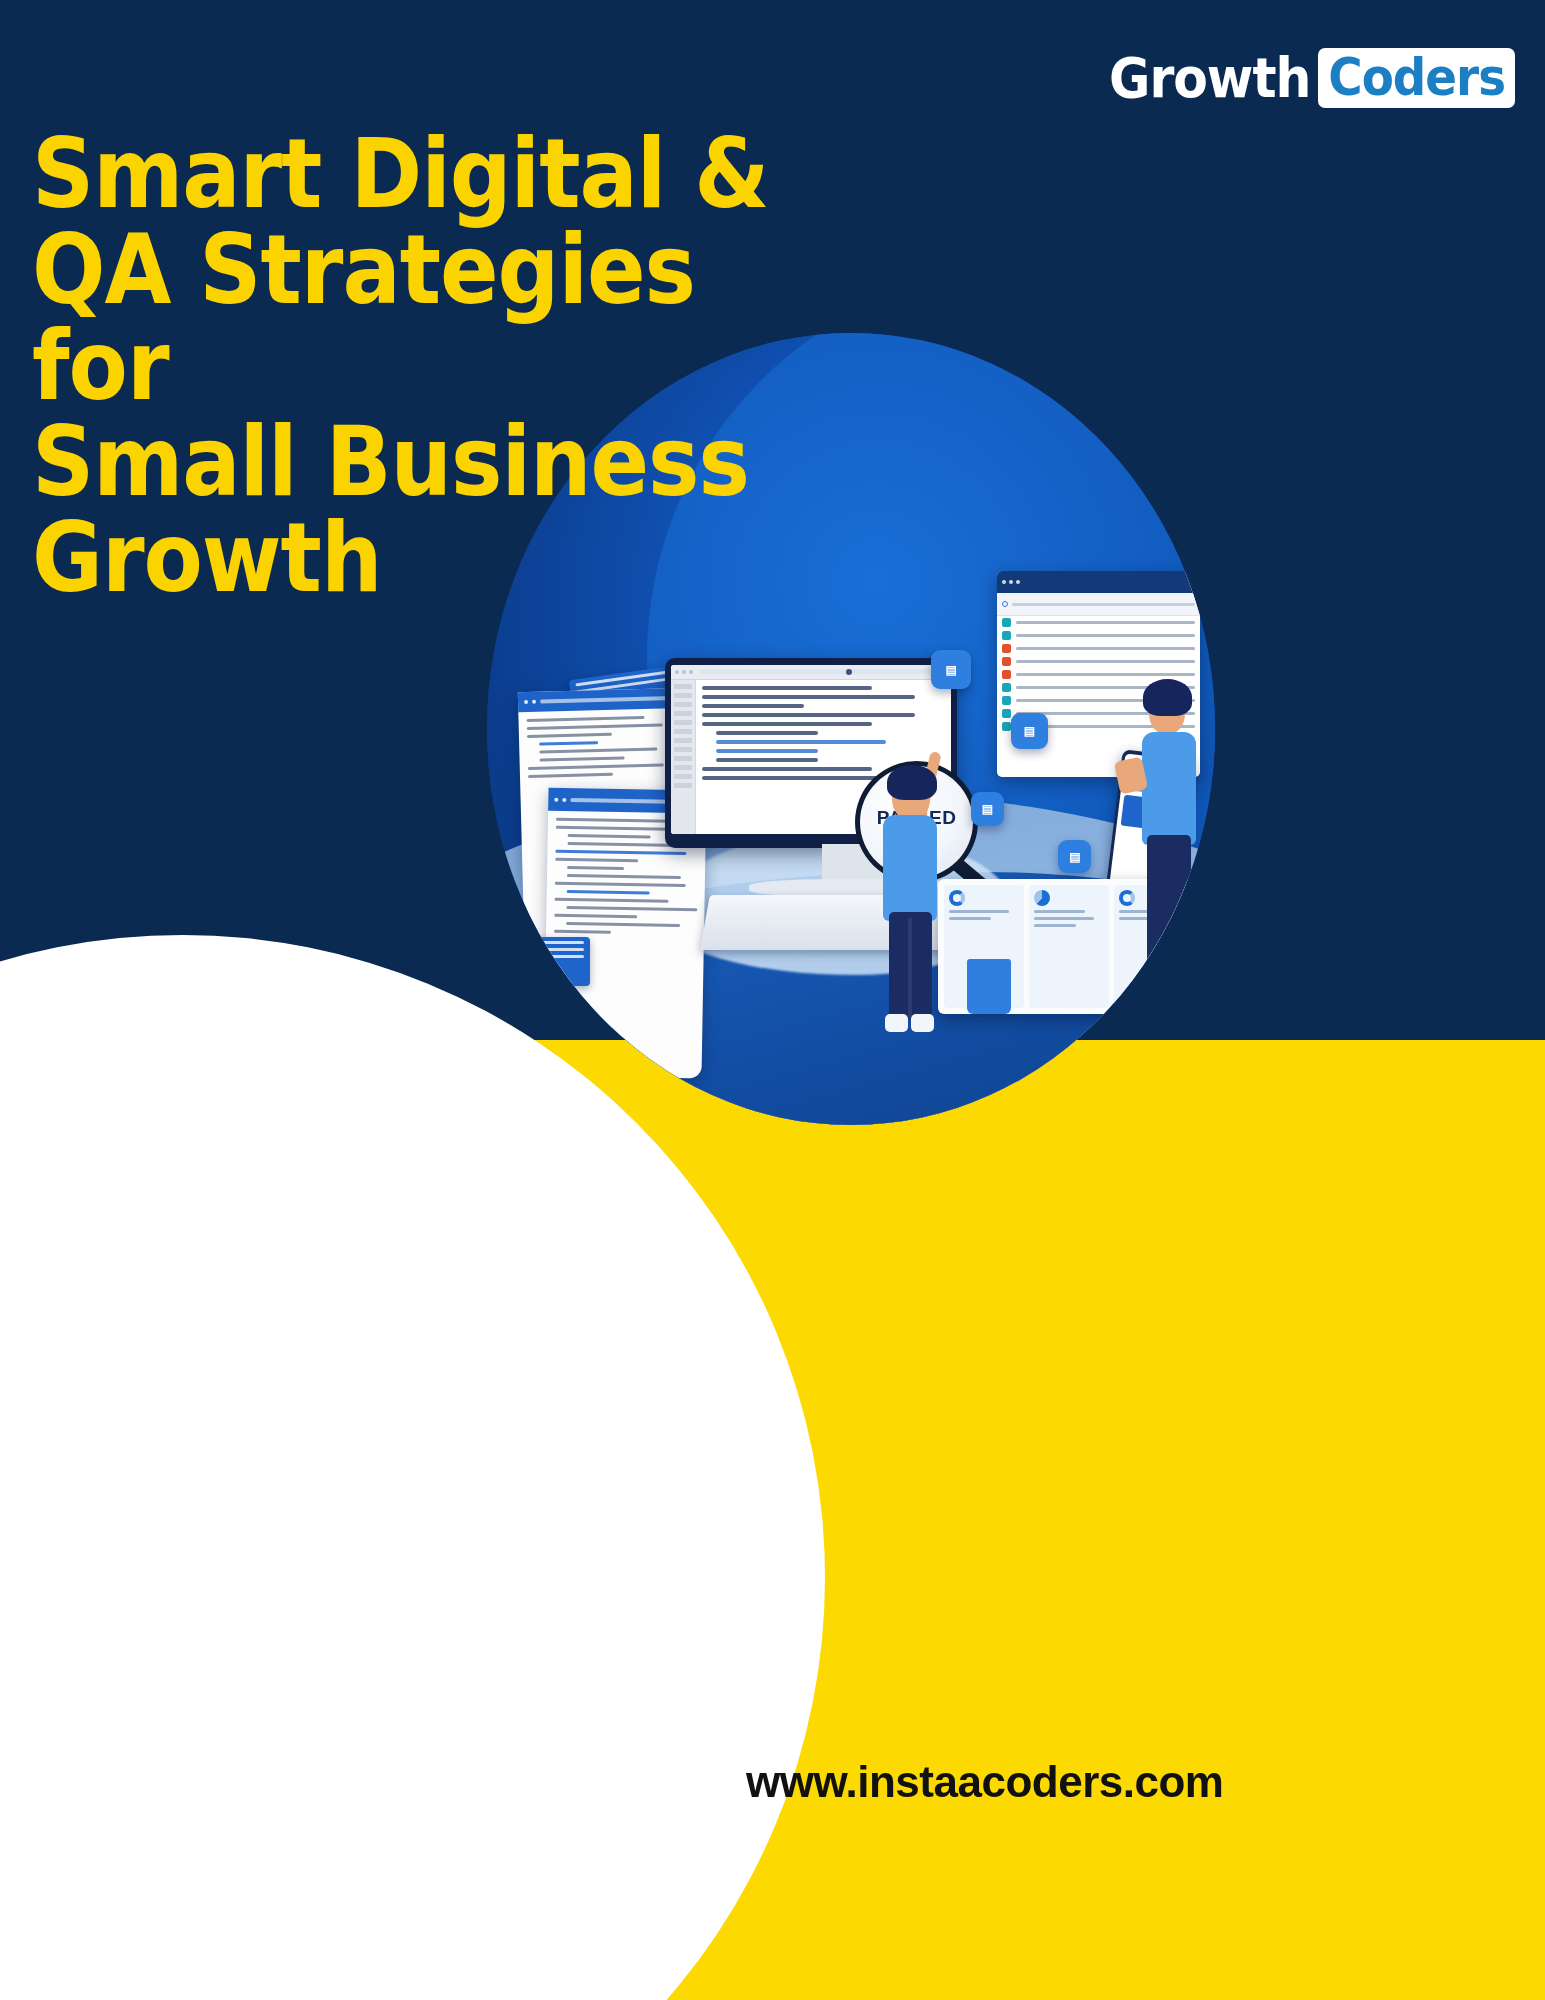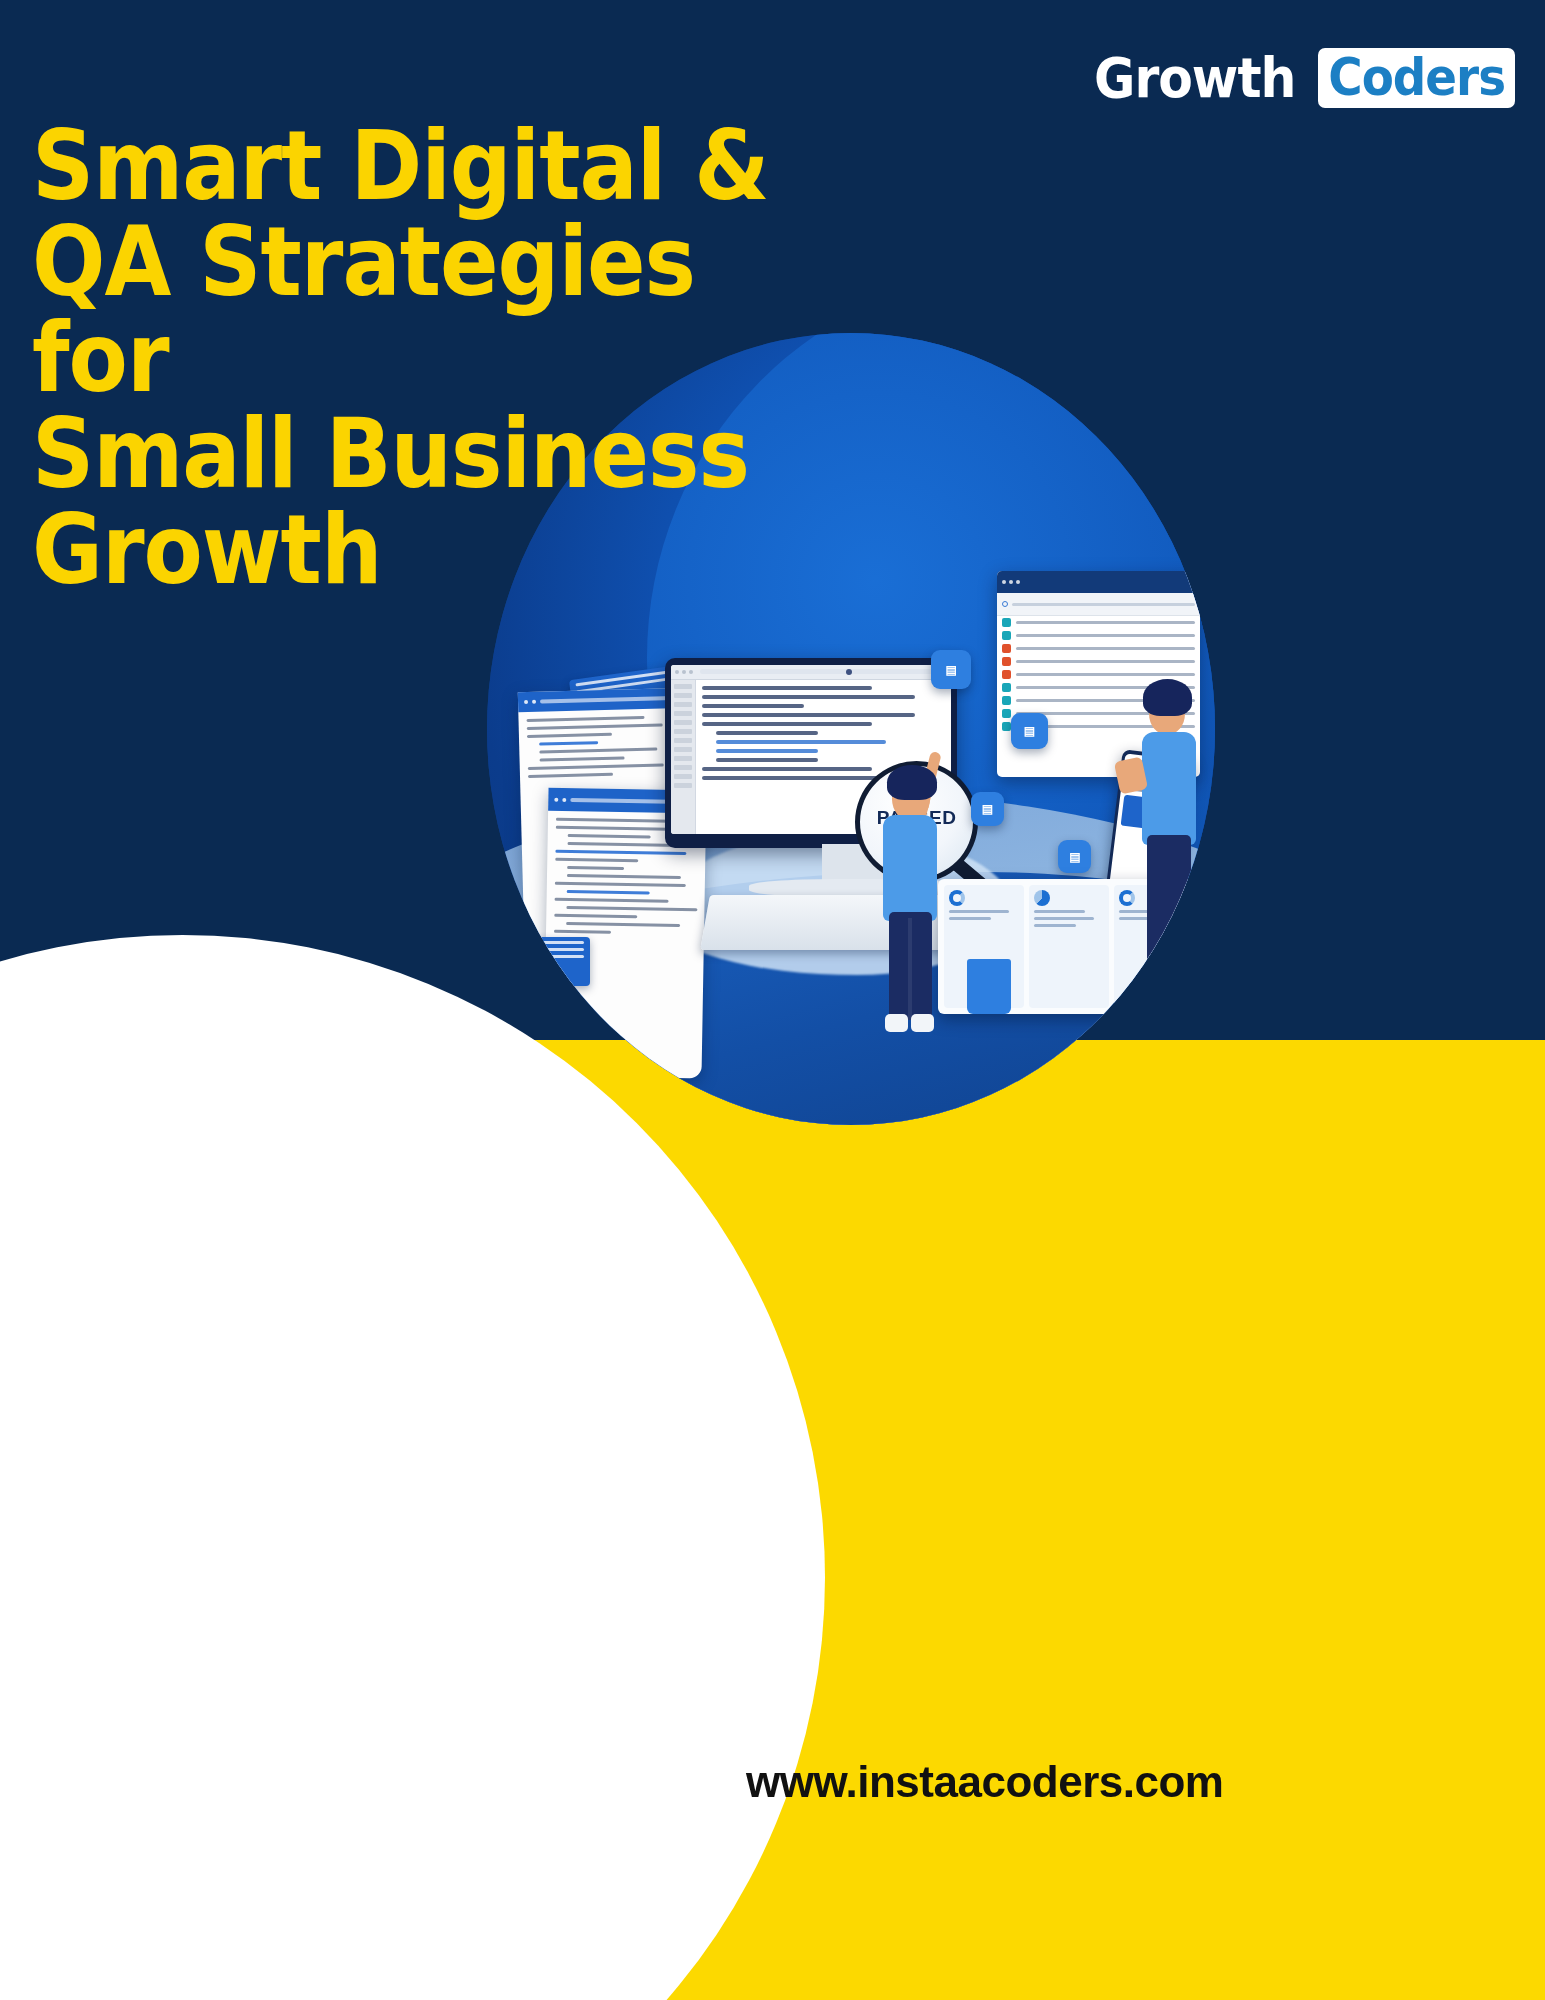--- a/index.html
+++ b/index.html
@@ -216,41 +216,41 @@
   .p2 .torso{position:absolute;left:16%;top:20%;width:62%;height:34%;background:#4C9BE8;border-radius:12px 12px 6px 6px;}
   .p2 .arm{position:absolute;left:-12%;top:28%;width:32%;height:10%;background:#E8A87A;border-radius:6px;transform:rotate(-12deg);}
   .p2 .legs{position:absolute;left:22%;top:51%;width:50%;height:42%;background:#1B2C63;border-radius:5px;}
   .p2 .shoeL{position:absolute;left:16%;top:91%;width:26%;height:5.5%;background:#F2F5F9;border-radius:5px;}
   .p2 .shoeR{position:absolute;left:46%;top:91%;width:26%;height:5.5%;background:#F2F5F9;border-radius:5px;}
 
   .bin{position:absolute;left:66%;top:79%;width:6%;height:7%;background:#2E7FE0;border-radius:3px 3px 6px 6px;}
 
   
   .headline{
-    position:absolute;left:32px;top:54px;width:800px;
+    position:absolute;left:32px;top:62px;width:800px;
     color:#FBD400;
     font-family:"DejaVu Sans Condensed","Liberation Sans", sans-serif;
     font-weight:bold;
     font-size:96px;line-height:1.0;
     letter-spacing:-1px;
     white-space:pre-line;
   }
 
   .logo{
     position:absolute;right:30px;top:48px;
     display:flex;align-items:center;
   }
   .logo-instaa{
     color:#ffffff;font-weight:bold;font-size:56px;line-height:1;
     font-family:"DejaVu Sans Condensed","Liberation Sans", sans-serif;
     letter-spacing:-1px;
   }
   .logo-coders-wrap{
     background:#ffffff;border-radius:7px;
-    padding:3px 10px 5px 10px;margin-left:23px;
+    padding:3px 10px 5px 10px;margin-left:8px;
   }
   .logo-coders{
     color:#1C7FC4;font-weight:bold;font-size:52px;line-height:1;
     font-family:"DejaVu Sans Condensed","Liberation Sans", sans-serif;
     letter-spacing:-1px;display:block;
   }
 
   .cta{
     position:absolute;left:168px;top:1753px;
     width:325px;height:68px;

